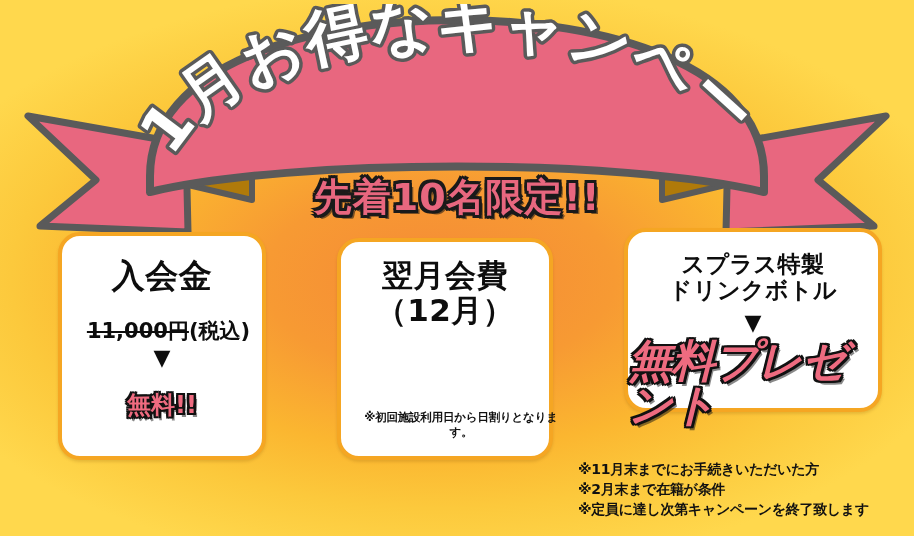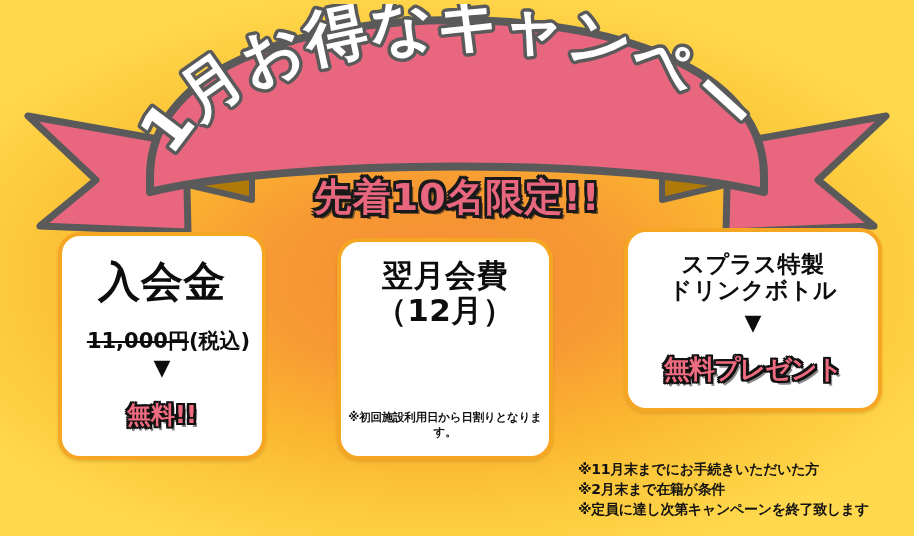--- a/index.html
+++ b/index.html
@@ -51,21 +51,21 @@
     display:flex;flex-direction:column;align-items:center;
   }
   #card-1{left:58px;top:232px;width:208px;height:228px;}
   #card-2{left:337px;top:238px;width:216px;height:222px;}
   #card-3{left:624px;top:228px;width:258px;height:184px;}
 
   .card-title{
     color:#0d0d0d;font-weight:bold;line-height:1.12;text-align:center;
     letter-spacing:.5px;
   }
-  #card-1 .card-title{font-size:42px;margin-top:22px;}
+  #card-1 .card-title{font-size:33px;margin-top:22px;}
   #card-2 .card-title{font-size:31px;margin-top:16px;}
   #card-3 .card-title{font-size:23px;margin-top:20px;}
 
   .old-price{
     font-size:21px;font-weight:bold;color:#0d0d0d;margin-top:22px;
     white-space:nowrap;
   }
   .old-price .strike{text-decoration:line-through;text-decoration-thickness:2px;margin-left:13px;}
 
   .arrow{
@@ -77,26 +77,27 @@
     font-weight:bold;color:#EE6B80;line-height:1;
     text-shadow:
       -2.4px -2.4px 0 #111, 2.4px -2.4px 0 #111,
       -2.4px  2.4px 0 #111, 2.4px  2.4px 0 #111,
       -2.4px 0 0 #111, 2.4px 0 0 #111,
       0 -2.4px 0 #111, 0 2.4px 0 #111,
       3.5px 3.5px 0 rgba(20,20,20,.5);
   }
   #card-1 .highlight{font-size:24px;margin-top:26px;}
   #card-2 .highlight{font-size:43px;margin-top:18px;letter-spacing:-1px;}
-  #card-3 .highlight{font-size:26px;margin-top:25px;letter-spacing:-1px;}
+  #card-3 .highlight{font-size:44px;margin-top:8px;letter-spacing:-1px;font-style:italic;}
 
   .card-note{
     position:absolute;bottom:16px;left:0;width:100%;
     text-align:center;font-size:11.5px;font-weight:bold;color:#111;
     letter-spacing:-.2px;
+    padding-left:16px;
   }
   
   #bottom-notes{
     position:absolute;left:578px;top:460px;width:336px;
     font-size:14px;font-weight:bold;color:#111;line-height:1.42;
     letter-spacing:-.3px;z-index:6;
   }
   #bottom-notes div{white-space:nowrap;}
 </style>
 </head>

